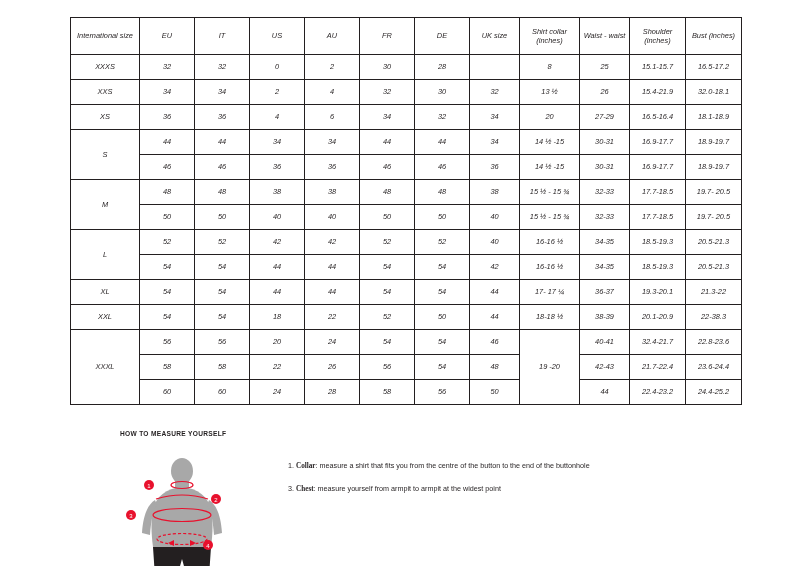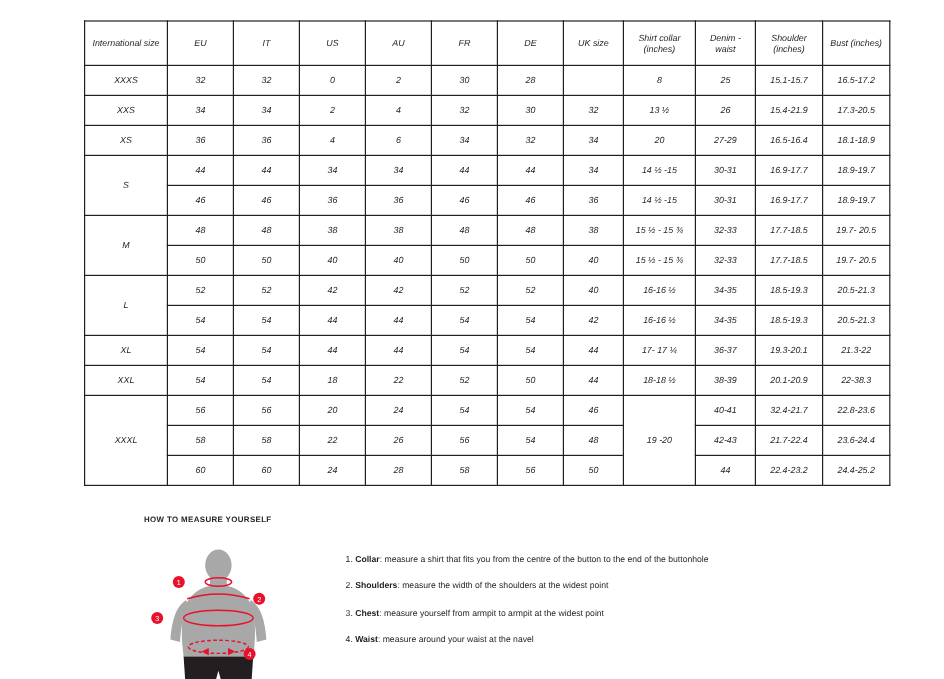--- a/index.html
+++ b/index.html
@@ -95,21 +95,21 @@
     left: 168px;
     top: 14px;
     width: 470px;
   }
   .step {
     font-size: 7.2px;
     color: #231f20;
     margin-bottom: 13px;
     line-height: 1.3;
   }
-  .step b { font-weight: bold; }
+  .step b { font-weight: bold; font-family: Liberation Serif, serif; }
   .num {
     font-weight: normal;
   }
 </style>
 </head>
 <body>
 
 <div class="page">
 
   <table class="size-table">
@@ -131,21 +131,21 @@
       <tr>
         <th class="wrap">International size</th>
         <th class="wrap">EU</th>
         <th class="wrap">IT</th>
         <th class="wrap">US</th>
         <th class="wrap">AU</th>
         <th class="wrap">FR</th>
         <th class="wrap">DE</th>
         <th class="wrap">UK size</th>
         <th class="wrap">Shirt collar (inches)</th>
-        <th class="wrap">Denim - waist</th>
+        <th class="wrap">Waist - waist</th>
         <th class="wrap">Shoulder (inches)</th>
         <th class="wrap">Bust (inches)</th>
       </tr>
     </thead>
     <tbody id="table-body">
         <tr>
           <td class="sizecell" rowspan="1">XXXS</td>
           <td>32</td>
           <td>32</td>
           <td>0</td>
@@ -163,21 +163,21 @@
           <td>34</td>
           <td>34</td>
           <td>2</td>
           <td>4</td>
           <td>32</td>
           <td>30</td>
           <td>32</td>
           <td>13 ½</td>
           <td>26</td>
           <td>15.4-21.9</td>
-          <td>17.3-20.5</td>
+          <td>32.0-18.1</td>
         </tr>
         <tr>
           <td class="sizecell" rowspan="1">XS</td>
           <td>36</td>
           <td>36</td>
           <td>4</td>
           <td>6</td>
           <td>34</td>
           <td>32</td>
           <td>34</td>
@@ -370,20 +370,18 @@
           <text x="96" y="46.5" font-size="6" fill="#ffffff" text-anchor="middle" font-family="Liberation Sans, sans-serif">2</text>
           <circle cx="11" cy="60" r="5" fill="#e8112d"></circle>
           <text x="11" y="62.5" font-size="6" fill="#ffffff" text-anchor="middle" font-family="Liberation Sans, sans-serif">3</text>
           <circle cx="88" cy="90" r="5" fill="#e8112d"></circle>
           <text x="88" y="92.5" font-size="6" fill="#ffffff" text-anchor="middle" font-family="Liberation Sans, sans-serif">4</text>
         </svg>
       </div>
 
       <div class="steps" id="steps-list">
           <div class="step"><span class="num">1.</span> <b>Collar</b><span>: measure a shirt that fits you from the centre of the button to the end of the buttonhole</span></div>
-          <div class="step"><span class="num">2.</span> <b>Shoulders</b><span>: measure the width of the shoulders at the widest point</span></div>
           <div class="step"><span class="num">3.</span> <b>Chest</b><span>: measure yourself from armpit to armpit at the widest point</span></div>
-          <div class="step"><span class="num">4.</span> <b>Waist</b><span>: measure around your waist at the navel</span></div>
         </div>
     </div>
   </div>
 
 </div>
 
 </body></html>

